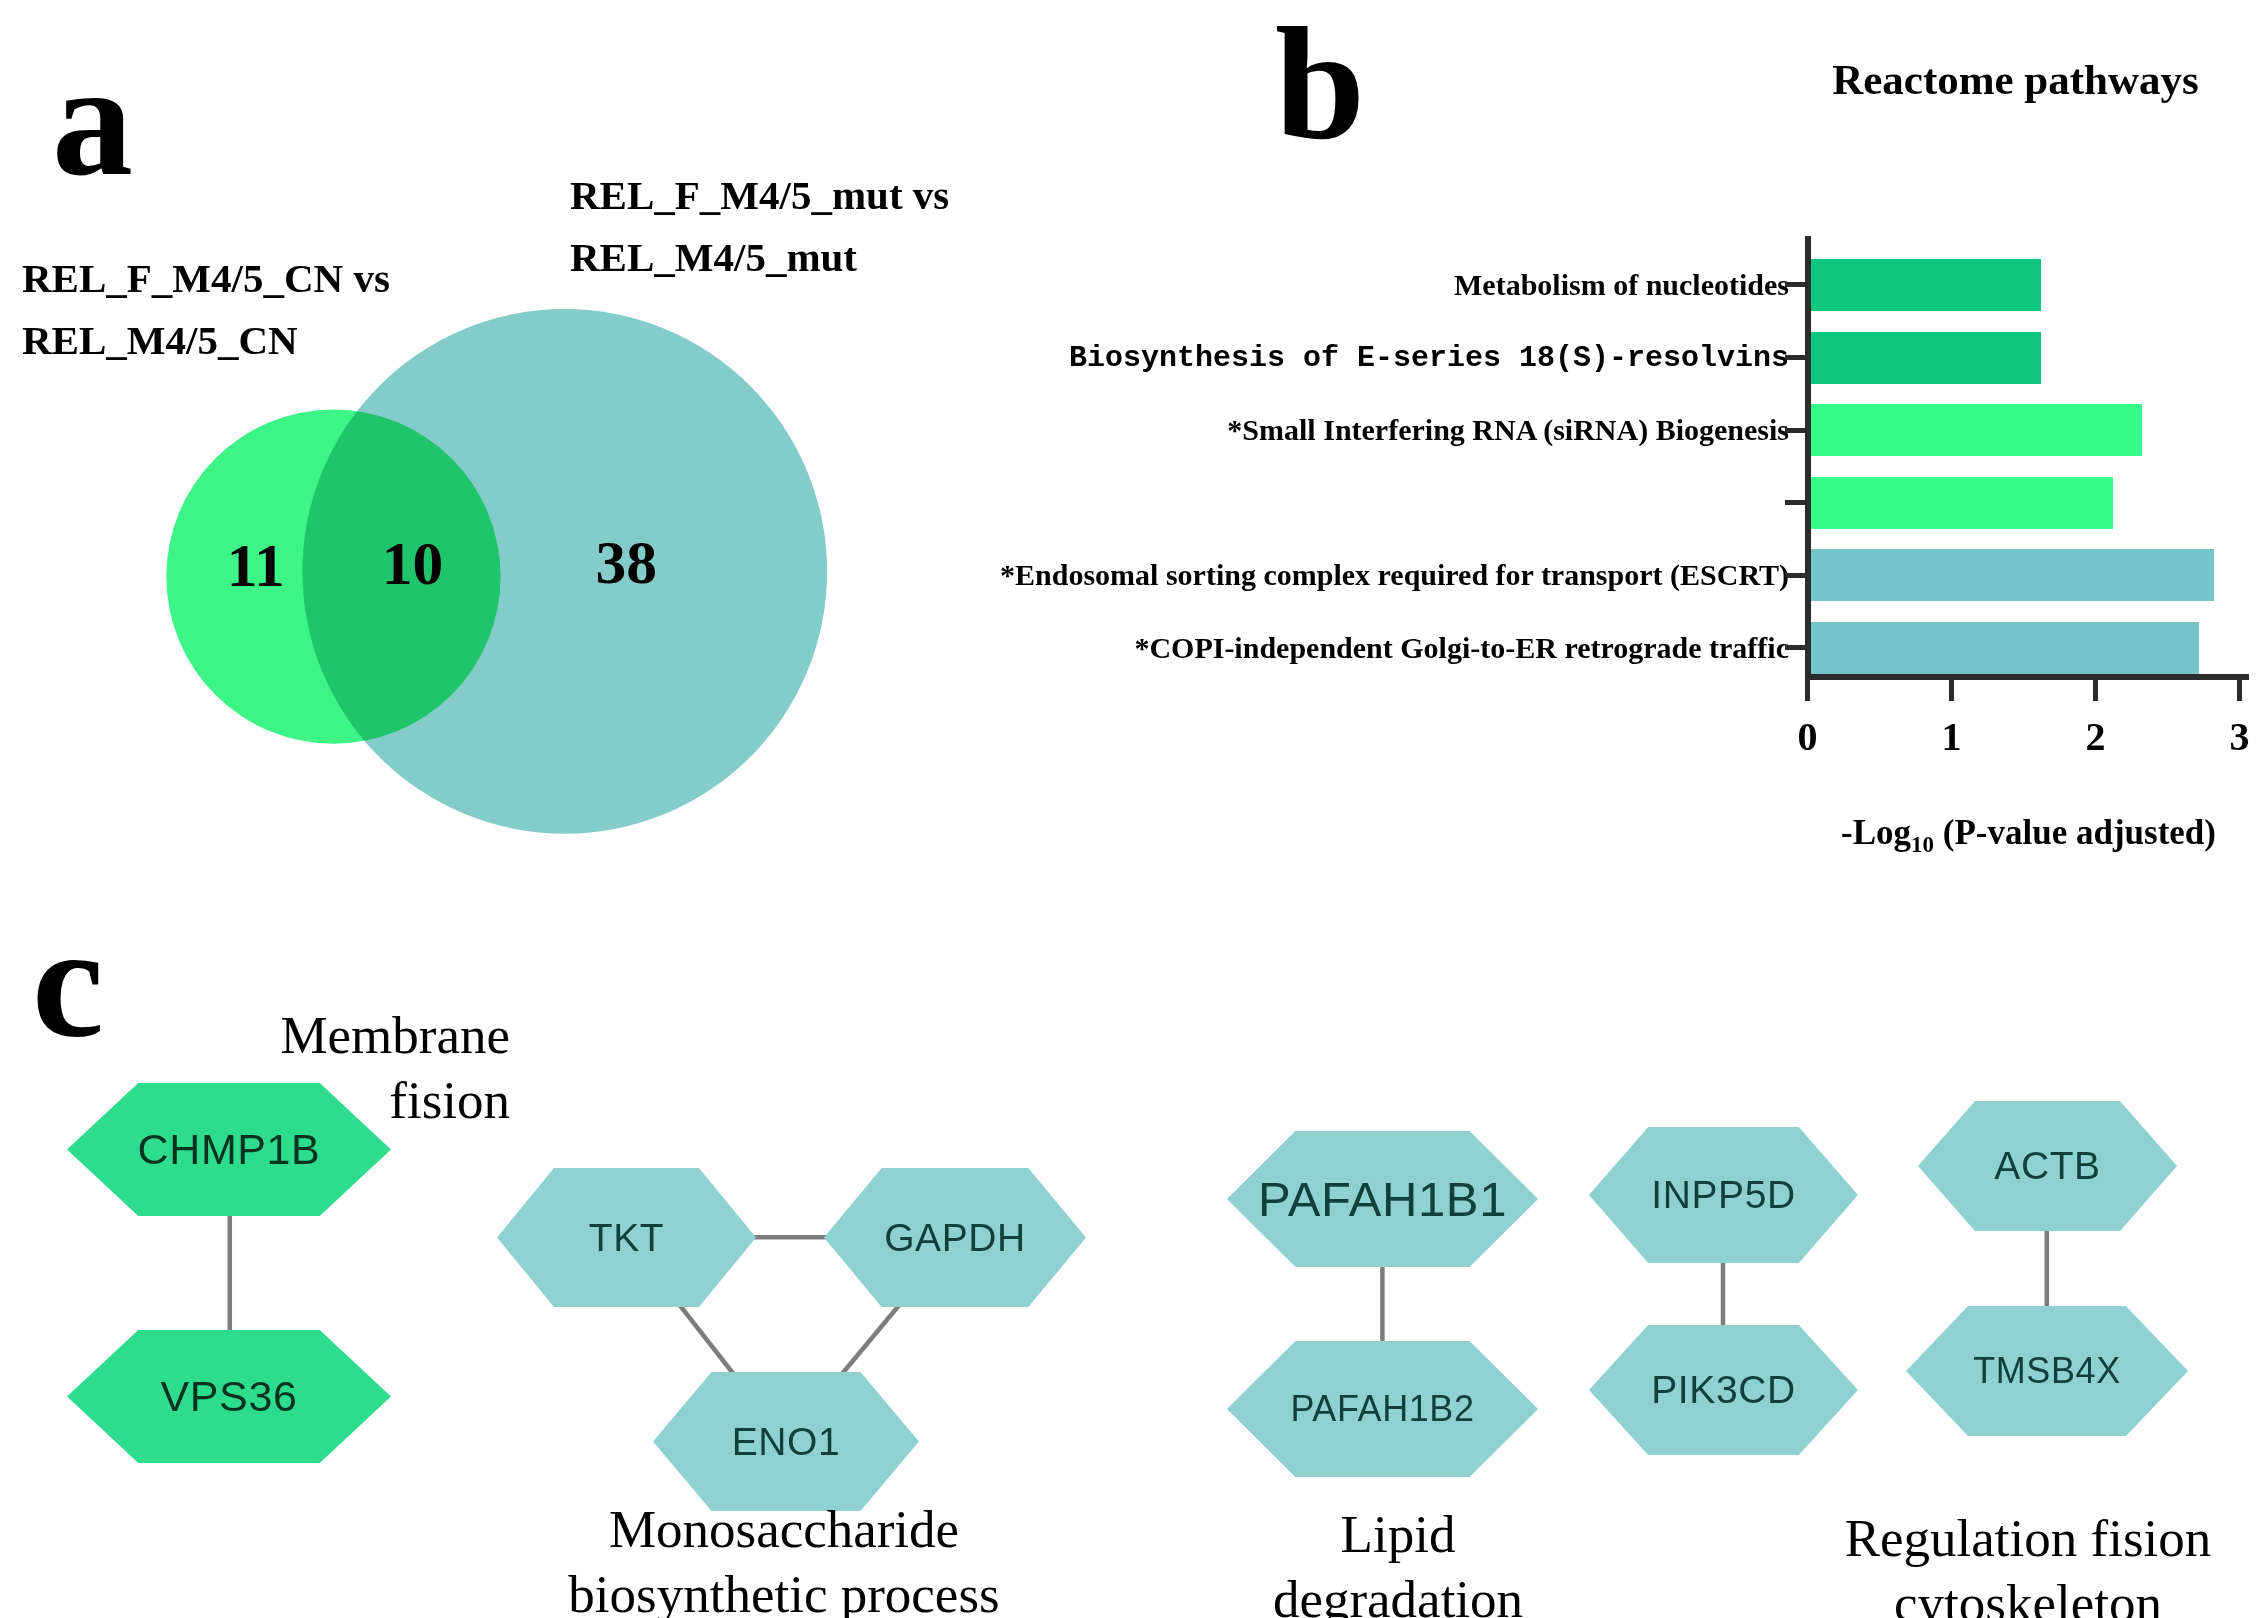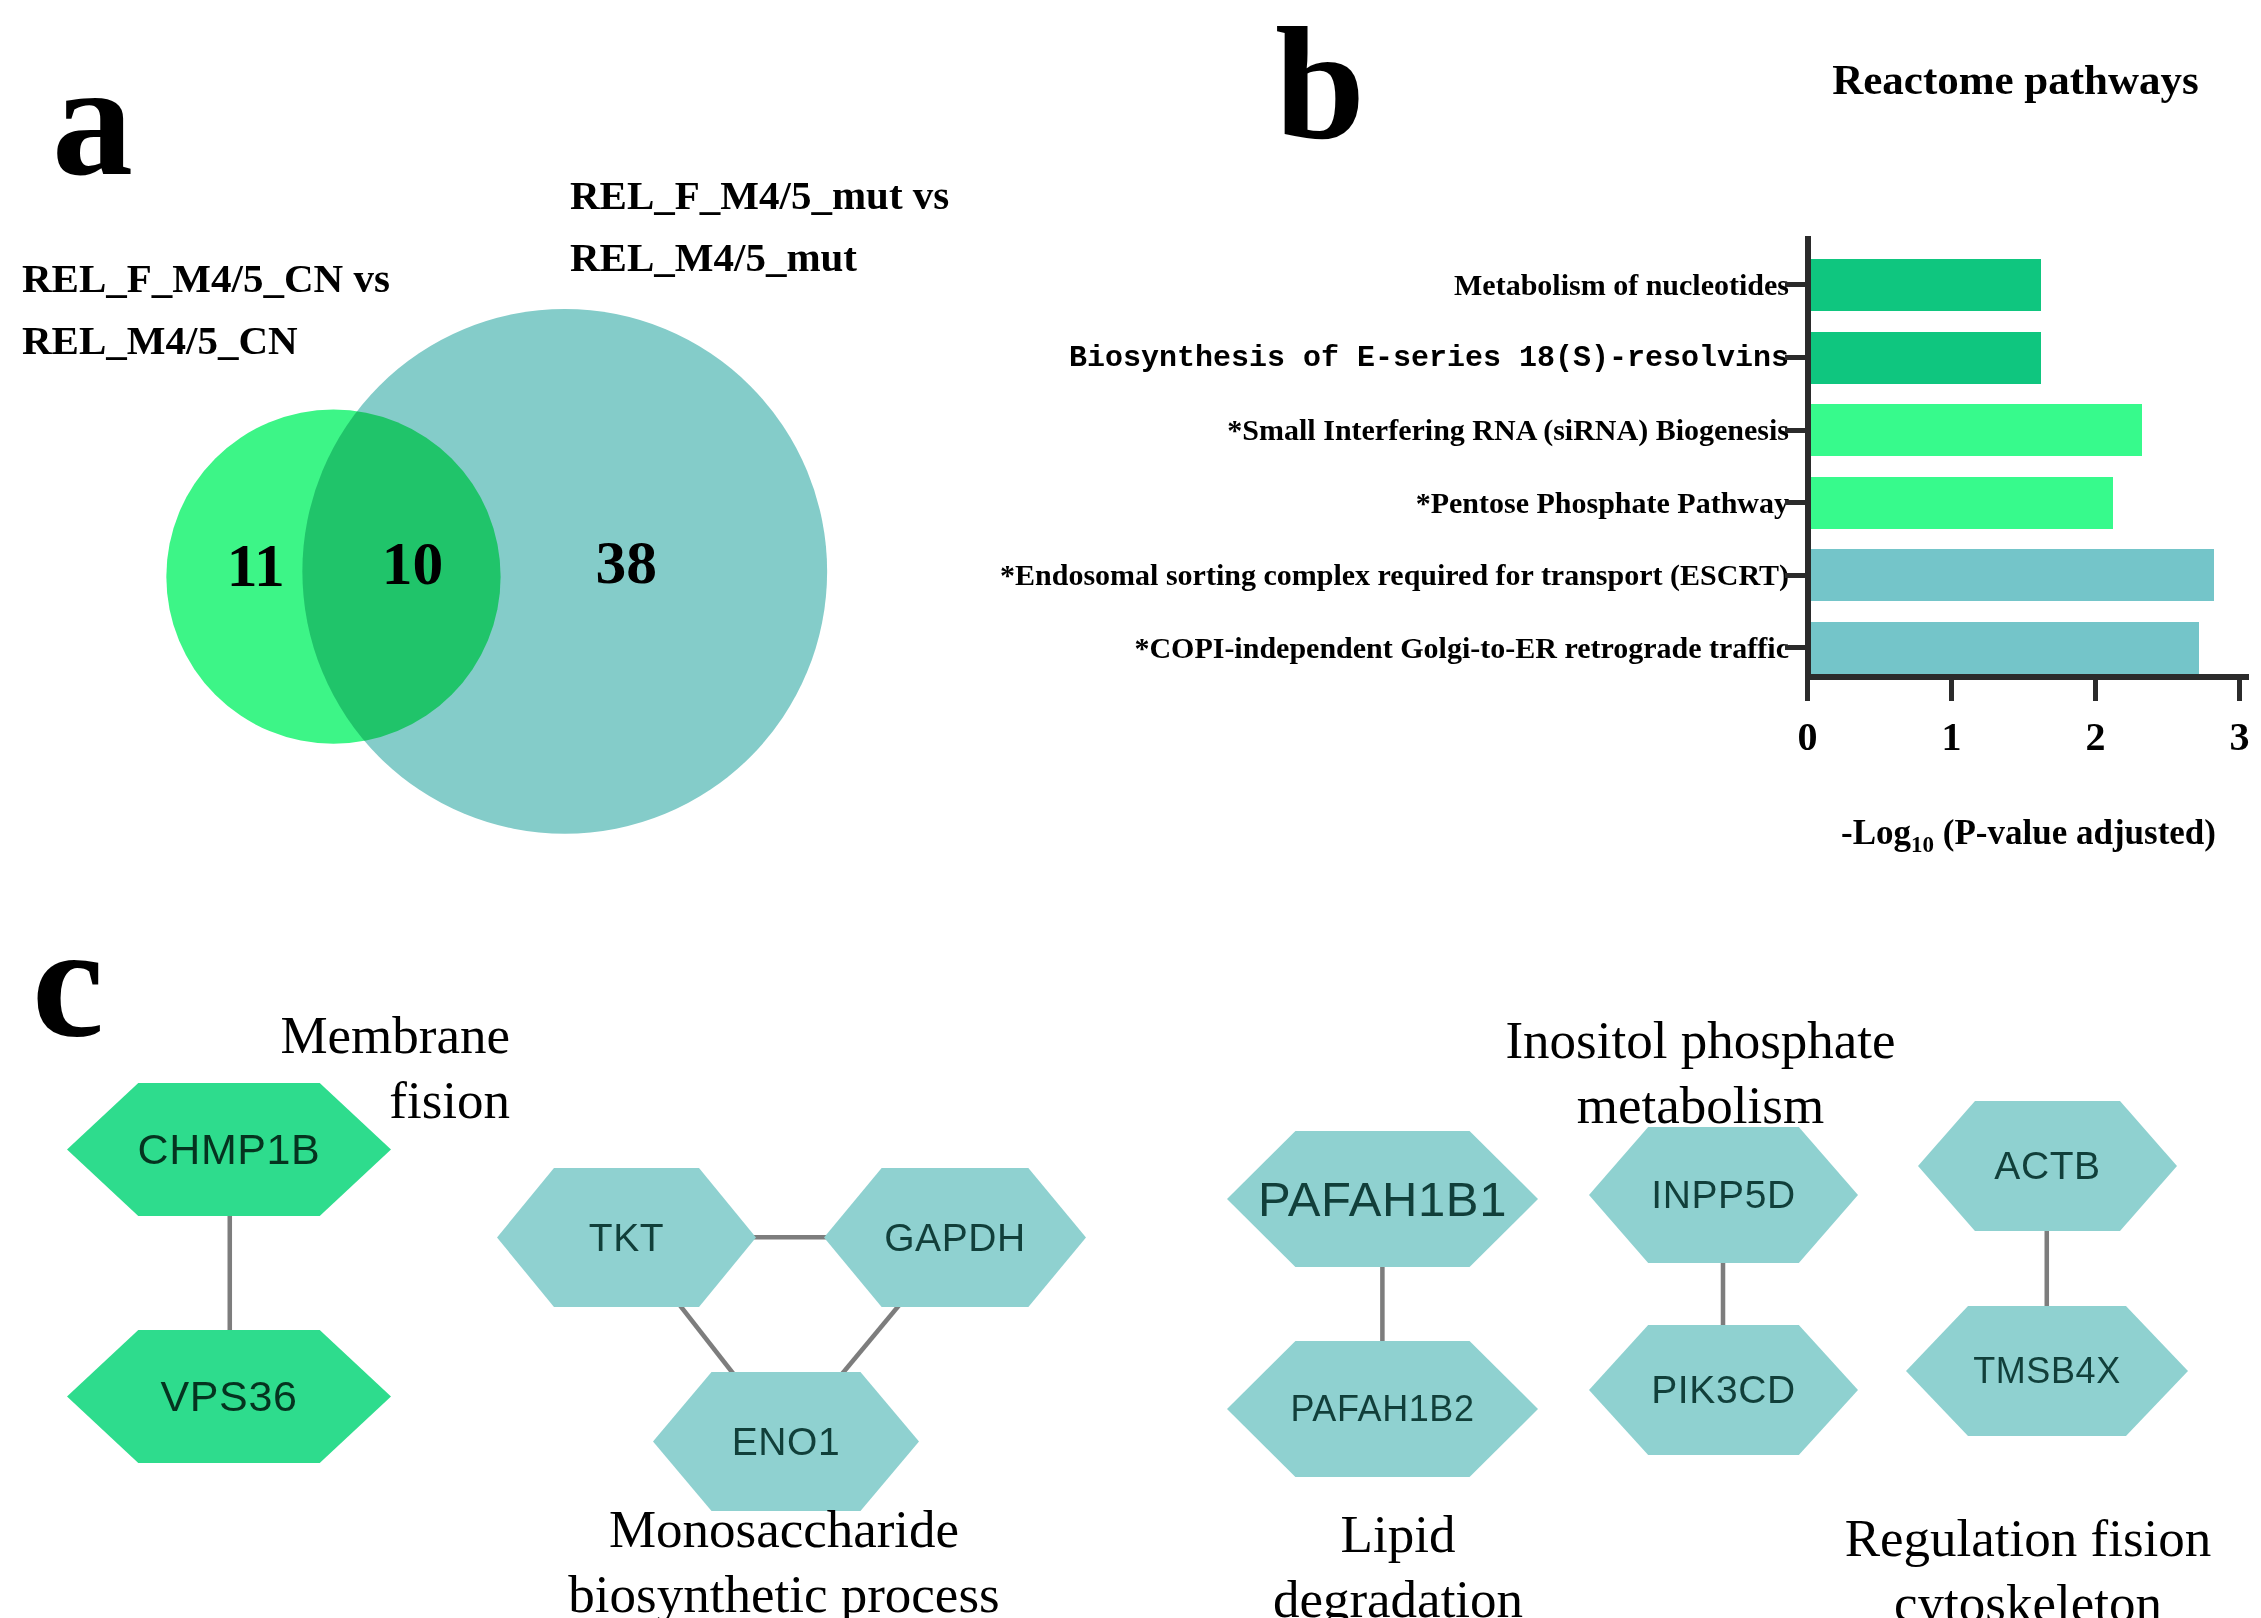--- a/index.html
+++ b/index.html
@@ -116,21 +116,20 @@
     </svg>
   </div>
 
   <div class="abs panel-letter" style="left:1275px;top:3.2px;">b</div>
 
   <div class="abs chart-title" style="left:1782px;top:55px;width:467px;">Reactome pathways</div>
 
   <div class="abs cat-label" style="left:842px;top:267px;width:947px;">Metabolism of nucleotides</div>
   <div class="abs cat-label" style="left:842px;top:340px;width:947px;font-family:Liberation Mono, monospace;">Biosynthesis of E-series 18(S)-resolvins</div>
   <div class="abs cat-label" style="left:842px;top:412px;width:947px;">*Small Interfering RNA (siRNA) Biogenesis</div>
-  <div class="abs cat-label" style="left:842px;top:485px;width:947px;">*Pentose Phosphate Pathway</div>
   <div class="abs cat-label" style="left:842px;top:557px;width:947px;">*Endosomal sorting complex required for transport (ESCRT)</div>
   <div class="abs cat-label" style="left:842px;top:630px;width:947px;">*COPI-independent Golgi-to-ER retrograde traffic</div>
 
   <div class="abs cat-tick" style="left:1785px;top:282px;"></div>
   <div class="abs cat-tick" style="left:1785px;top:355px;"></div>
   <div class="abs cat-tick" style="left:1785px;top:428px;"></div>
   <div class="abs cat-tick" style="left:1785px;top:500px;"></div>
   <div class="abs cat-tick" style="left:1785px;top:573px;"></div>
   <div class="abs cat-tick" style="left:1785px;top:645px;"></div>
 
@@ -167,24 +166,20 @@
     <line x1="1475" y1="510" x2="1213" y2="825" stroke-width="7" stroke="#7d7d7d"></line>
     <line x1="2134" y1="450" x2="2134" y2="775" stroke-width="7" stroke="#7d7d7d"></line>
     <line x1="2660" y1="445" x2="2660" y2="745" stroke-width="7" stroke="#7d7d7d"></line>
     <line x1="3160" y1="400" x2="3160" y2="715" stroke-width="7" stroke="#7d7d7d"></line>
   </svg>
 
   <div class="abs group-title ta-right" style="left:251px;top:1003px;width:259px;">
     <div>Membrane</div>
     <div>fision</div>
   </div>
-  <div class="abs group-title" style="left:1467px;top:1008px;width:467px;">
-    <div>Inositol phosphate</div>
-    <div>metabolism</div>
-  </div>
 
   <div class="hex hex-green" style="left: 67px; top: 1083px; width: 324px; height: 133px; background: rgb(46, 220, 141);">
       <span>CHMP1B</span>
     </div>
   <div class="hex hex-green" style="left: 67px; top: 1330px; width: 324px; height: 133px; background: rgb(46, 220, 141);">
       <span>VPS36</span>
     </div>
 
   <div class="hex" style="left: 497px; top: 1168px; width: 259px; height: 139px; background: rgb(143, 209, 208);">
       <span>TKT</span>

